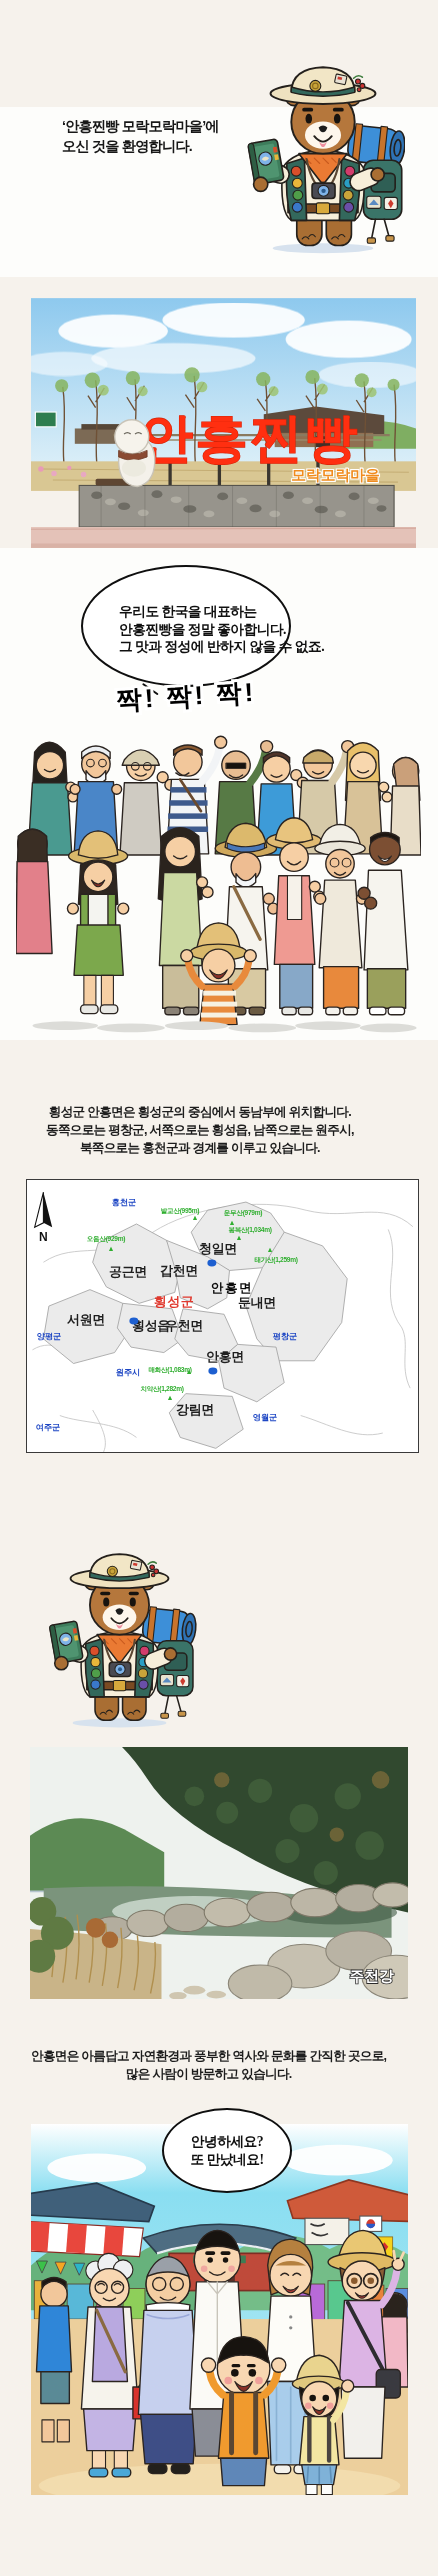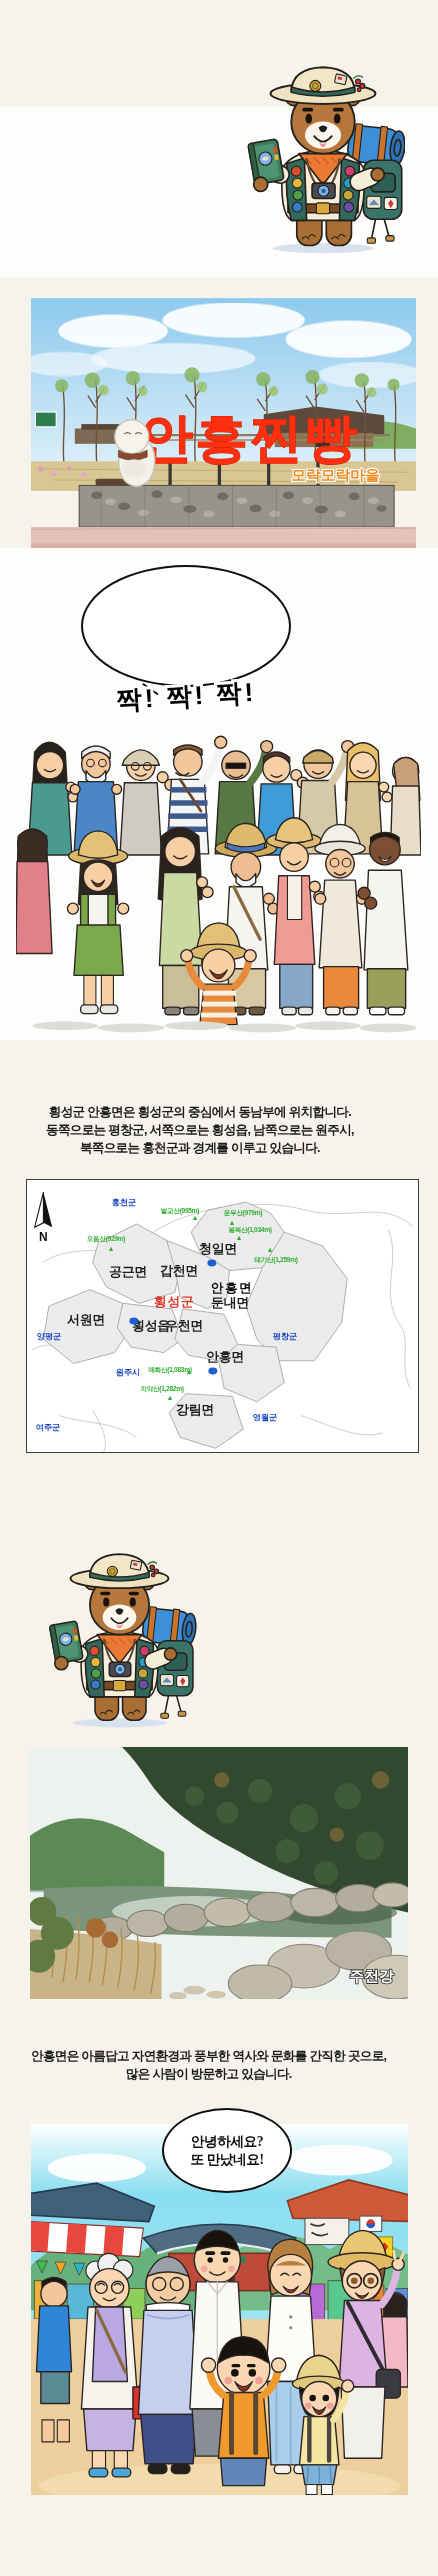--- a/index.html
+++ b/index.html
@@ -52,20 +52,24 @@
   svg text{font-family:"Liberation Sans",sans-serif;}
 </style>
 </head>
 <body>
 
 <div id="canvas">
 
   <div class="white-band" style="top:107px;height:170px;"></div>
   <div class="white-band" style="top:548px;height:492px;"></div>
 
+  <div class="title">
+    <div>‘안흥찐빵 모락모락마을’에</div>
+    <div>오신 것을 환영합니다.</div>
+  </div>
 
   <svg class="abs" style="left:241px;top:66px;" width="164" height="189" viewBox="0 0 300 345">
     <defs>
     <g id="bearFig" stroke="#24201c" stroke-width="3" stroke-linejoin="round" stroke-linecap="round">
       <ellipse cx="150" cy="333" rx="92" ry="9" fill="#d7e2ee" stroke="none"></ellipse>
       <g transform="rotate(6 245 150)">
         <rect x="196" y="112" width="92" height="66" rx="22" fill="#3d8fd8"></rect>
         <rect x="206" y="109" width="12" height="72" fill="#c8742c" stroke-width="2"></rect>
         <rect x="252" y="109" width="12" height="72" fill="#c8742c" stroke-width="2"></rect>
         <ellipse cx="286" cy="145" rx="13" ry="31" fill="#2e72b4"></ellipse>
@@ -267,20 +271,25 @@
       <path d="M170,248 q6,-5 12,0 M190,248 q6,-5 12,0" stroke="#6a665c" stroke-width="2.5" fill="none"></path>
       <path d="M160,278 Q184,292 212,278 L212,290 Q184,302 160,290 Z" fill="#8a4a32" stroke="#6e3a26" stroke-width="1.5"></path>
       <ellipse cx="188" cy="310" rx="22" ry="16" fill="#eceadf"></ellipse>
     </g>
     <rect x="0" y="418" width="703" height="38" fill="#e4c2b8"></rect>
     <line x1="0" y1="422" x2="703" y2="420" stroke="#d4a89c" stroke-width="2"></line>
     <rect x="0" y="448" width="703" height="8" fill="#d9b2a6"></rect>
   </svg>
 
   <div class="bubble1"></div>
+  <div class="bubble1-text">
+    <div>우리도 한국을 대표하는</div>
+    <div>안흥찐빵을 정말 좋아합니다.</div>
+    <div>그 맛과 정성에 반하지 않을 수 없죠.</div>
+  </div>
   <div class="tailline" style="left:141px;top:688px;transform:rotate(35deg);"></div>
   <div class="tailline" style="left:230px;top:688px;transform:rotate(-35deg);"></div>
 
   <div class="clap">
     <span class="under">짝! 짝! 짝!</span>
     <span class="over">짝! 짝! 짝!</span>
   </div>
 
   <svg class="abs" style="left:16.4px;top:718px;" width="405" height="321" viewBox="0 0 740 586">
     <g stroke="#2b2420" stroke-width="2.5" stroke-linejoin="round" stroke-linecap="round">
@@ -517,21 +526,21 @@
     <div id="map-labels" style="position:absolute;left:0;top:0;width:393px;height:274px;">
         <span class="ml c" style="left: 97px; top: 22px;">홍천군</span>
         <span class="ml c" style="left: 22px; top: 156px;">양평군</span>
         <span class="ml c" style="left: 258px; top: 156px;">평창군</span>
         <span class="ml c" style="left: 101px; top: 192px;">원주시</span>
         <span class="ml c" style="left: 238px; top: 237px;">영월군</span>
         <span class="ml c" style="left: 21px; top: 247px;">여주군</span>
         <span class="ml d" style="left: 191px; top: 69px;">청일면</span>
         <span class="ml d" style="left: 101px; top: 92px;">공근면</span>
         <span class="ml d" style="left: 152px; top: 91px;">갑천면</span>
-        <span class="ml d" style="left: 203px; top: 123px; text-align: right;">둔내면</span>
+        <span class="ml d" style="left: 230px; top: 123px; text-align: right;">둔내면</span>
         <span class="ml d" style="left: 59px; top: 140px;">서원면</span>
         <span class="ml d" style="left: 124px; top: 146px;">횡성읍</span>
         <span class="ml d" style="left: 157px; top: 146px;">우천면</span>
         <span class="ml d" style="left: 198px; top: 177px;">안흥면</span>
         <span class="ml d" style="left: 168px; top: 230px;">강림면</span>
         <span class="ml D" style="left: 205px; top: 108px;">안흥면</span>
         <span class="ml r" style="left: 147px; top: 122px;">횡성군</span>
         <span class="ml m" style="left: 79px; top: 59px;">오음산(929m)</span>
         <span class="ml m" style="left: 153px; top: 31px;">발교산(995m)</span>
         <span class="ml m" style="left: 216px; top: 33px;">운무산(979m)</span>

